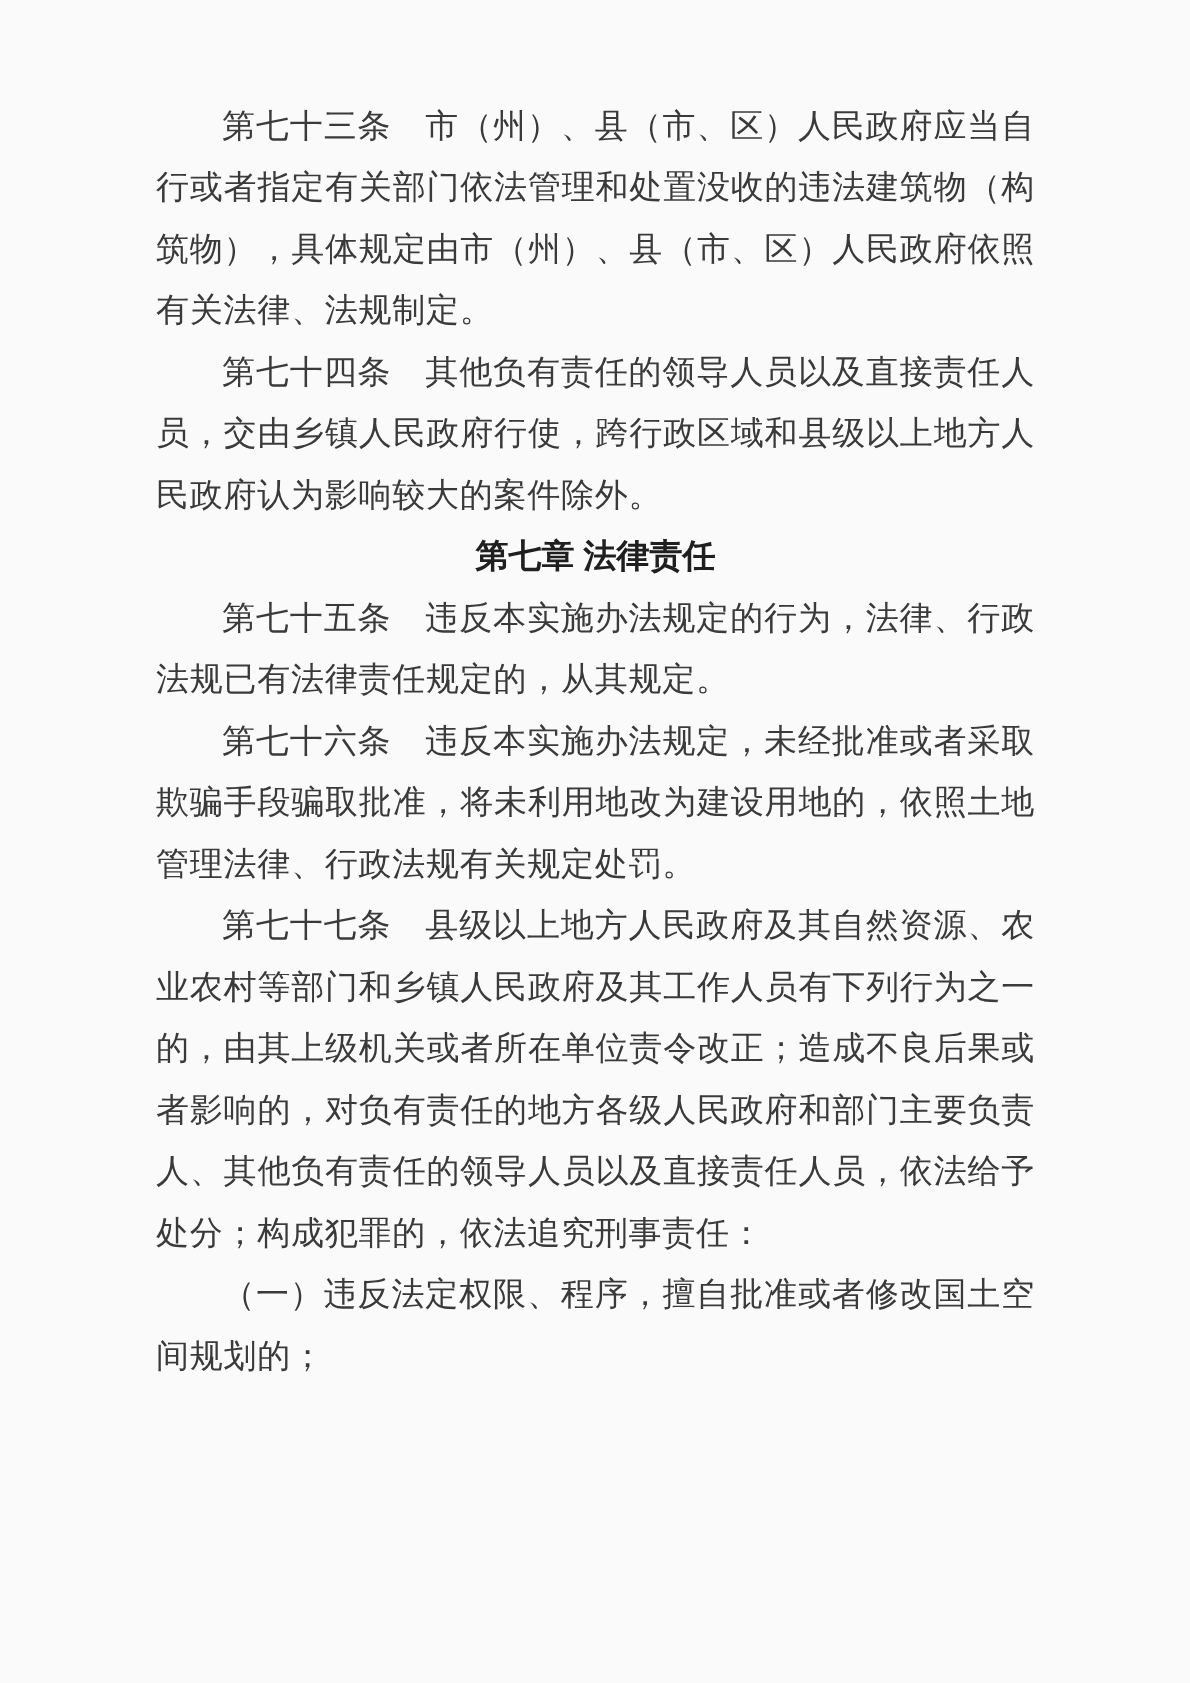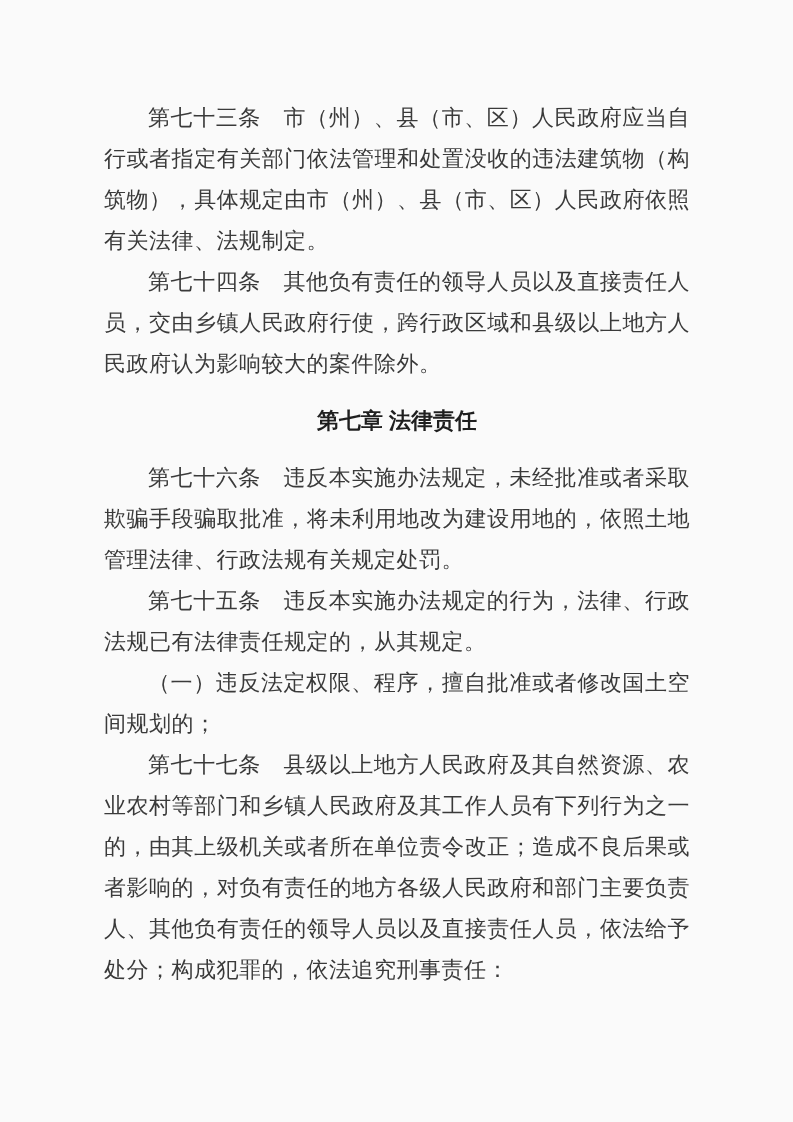--- a/index.html
+++ b/index.html
@@ -10,53 +10,53 @@
     width: 793px;
     height: 1122px;
     background: #fafafa;
     overflow: hidden;
   }
   .page {
     box-sizing: border-box;
     width: 793px;
     height: 1122px;
     background: #fafafa;
-    padding: 97px 103px 0 104px;
+    padding: 63px 103px 0 104px;
   }
   .content {
     width: 586px;
   }
   p.paragraph {
     margin: 0;
     font-family: "Liberation Serif", serif;
     font-size: 22px;
     line-height: 41px;
     color: #3a3a3a;
     text-align: justify;
     text-justify: inter-ideograph;
     text-indent: 2em;
     letter-spacing: 0.5px;
   }
   h2.heading {
-    margin: 16px;
+    margin: 0;
     font-family: "Liberation Sans", sans-serif;
     font-size: 22px;
     line-height: 41px;
     font-weight: bold;
     color: #1f1f1f;
     text-align: center;
     text-indent: 0;
   }
 </style>
 </head>
 <body>
 
 <div class="page">
   <div class="content" id="document-content">
       <p class="paragraph">第七十三条　市（州）、县（市、区）人民政府应当自行或者指定有关部门依法管理和处置没收的违法建筑物（构筑物），具体规定由市（州）、县（市、区）人民政府依照有关法律、法规制定。</p>
       <p class="paragraph">第七十四条　其他负有责任的领导人员以及直接责任人员，交由乡镇人民政府行使，跨行政区域和县级以上地方人民政府认为影响较大的案件除外。</p>
       <h2 class="heading">第七章 法律责任</h2>
+      <p class="paragraph">第七十五条　违反本实施办法规定的行为，法律、行政法规已有法律责任规定的，从其规定。</p>
       <p class="paragraph">第七十六条　违反本实施办法规定，未经批准或者采取欺骗手段骗取批准，将未利用地改为建设用地的，依照土地管理法律、行政法规有关规定处罚。</p>
-      <p class="paragraph">第七十五条　违反本实施办法规定的行为，法律、行政法规已有法律责任规定的，从其规定。</p>
+      <p class="paragraph">第七十七条　县级以上地方人民政府及其自然资源、农业农村等部门和乡镇人民政府及其工作人员有下列行为之一的，由其上级机关或者所在单位责令改正；造成不良后果或者影响的，对负有责任的地方各级人民政府和部门主要负责人、其他负有责任的领导人员以及直接责任人员，依法给予处分；构成犯罪的，依法追究刑事责任：</p>
       <p class="paragraph">（一）违反法定权限、程序，擅自批准或者修改国土空间规划的；</p>
-      <p class="paragraph">第七十七条　县级以上地方人民政府及其自然资源、农业农村等部门和乡镇人民政府及其工作人员有下列行为之一的，由其上级机关或者所在单位责令改正；造成不良后果或者影响的，对负有责任的地方各级人民政府和部门主要负责人、其他负有责任的领导人员以及直接责任人员，依法给予处分；构成犯罪的，依法追究刑事责任：</p>
     </div>
 </div>
 
 </body></html>

